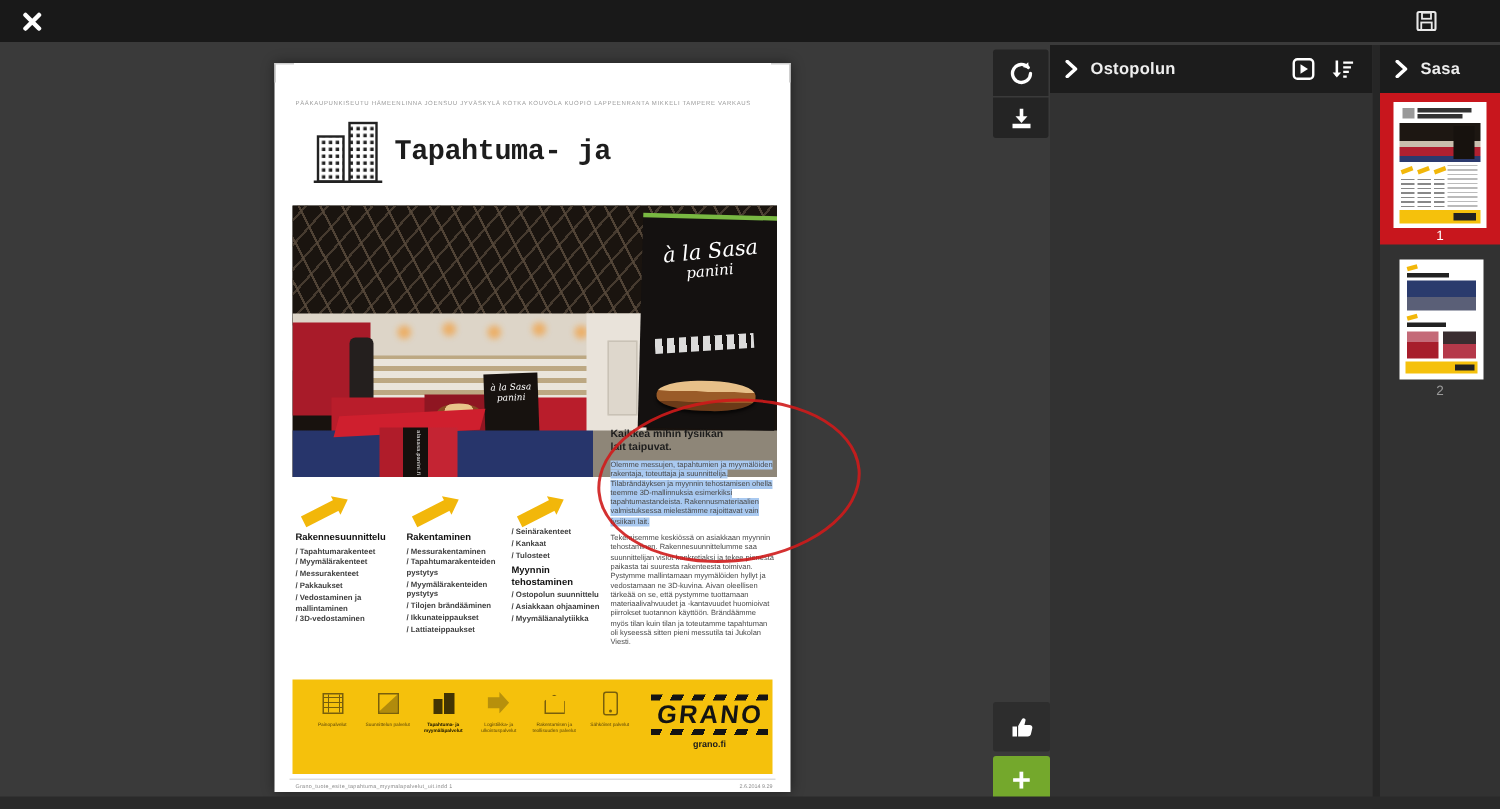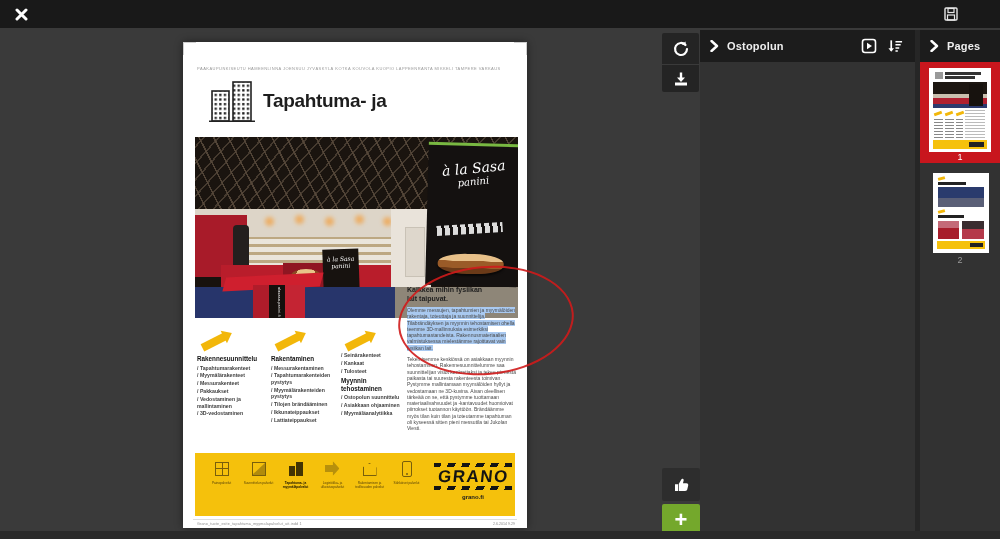--- a/index.html
+++ b/index.html
@@ -42,21 +42,21 @@
   #thumb2-num{left:920px;top:255px;width:80px;text-align:center;color:#9a9a9a;font-size:9px;}
   .mini{position:absolute;}
 
   
   #page{left:183px;top:42px;width:344px;height:486px;background:#fff;box-shadow:0 0 8px rgba(0,0,0,.45);}
   .corner{width:12px;height:12px;border-color:#cfcfcf;}
   #corner-tl{left:0;top:0;border-left:1px solid #cfcfcf;border-top:1px solid #cfcfcf;}
   #corner-tr{right:0;top:0;border-right:1px solid #cfcfcf;border-top:1px solid #cfcfcf;}
 
   #cities{left:14px;top:24px;width:320px;font-size:4px;letter-spacing:.45px;color:#9a9a9a;white-space:nowrap;overflow:hidden;}
-  #title-block{left:26px;top:37px;display:flex;align-items:center;gap:8px;}
+  #title-block{left:26px;top:37px;display:flex;align-items:center;gap:8px;font-family:Liberation Mono, monospace;}
   #doc-title{font-size:19px;line-height:20px;font-weight:bold;color:#1d1d1d;letter-spacing:-.3px;}
 
   
   #photo{left:12px;top:95px;width:323px;height:181px;overflow:hidden;background:#18120e;}
   #ceiling{left:0;top:0;width:323px;height:80px;background:
       repeating-linear-gradient(63deg,rgba(86,72,58,.9) 0 1.5px,transparent 1.5px 13px),
       repeating-linear-gradient(-48deg,rgba(74,62,50,.9) 0 1.5px,transparent 1.5px 11px),
       #1a140f;}
   #wall{left:0;top:72px;width:240px;height:38px;background:#ddd5c8;}
   .glow{position:absolute;width:9px;height:9px;border-radius:50%;background:#f0a44c;filter:blur(2px);opacity:.8;}
@@ -360,21 +360,21 @@
   <div class="abs" id="comments-panel-body"></div>
 
   <div class="abs" id="panel-gap"></div>
 
   <div class="abs" id="pages-panel-header">
     <span class="chev">
       <svg width="9" height="12" viewBox="0 0 9 12">
           <path d="M1.5 1 L7 6 L1.5 11" fill="none" stroke="#fff" stroke-width="2.4" stroke-linecap="round" stroke-linejoin="round"></path>
         </svg>
     </span>
-    <span class="panel-title">Pages</span>
+    <span class="panel-title">Sasa</span>
   </div>
   <div class="abs" id="pages-panel-body"></div>
 
   <div class="abs" id="thumb1-wrap">
     <div class="abs" id="thumb1">
       <div class="mini" style="left:6px;top:4px;width:8px;height:7px;background:#999;"></div>
       <div class="mini" style="left:16px;top:4px;width:36px;height:3px;background:#333;"></div>
       <div class="mini" style="left:16px;top:8px;width:30px;height:3px;background:#333;"></div>
       <div class="mini" style="left:4px;top:14px;width:54px;height:26px;background:linear-gradient(180deg,#1d1712 0 45%,#c9bfae 45% 62%,#b02030 62% 85%,#2c3a6e 85% 100%);"></div>
       <div class="mini" style="left:40px;top:16px;width:14px;height:22px;background:#17120e;"></div>

